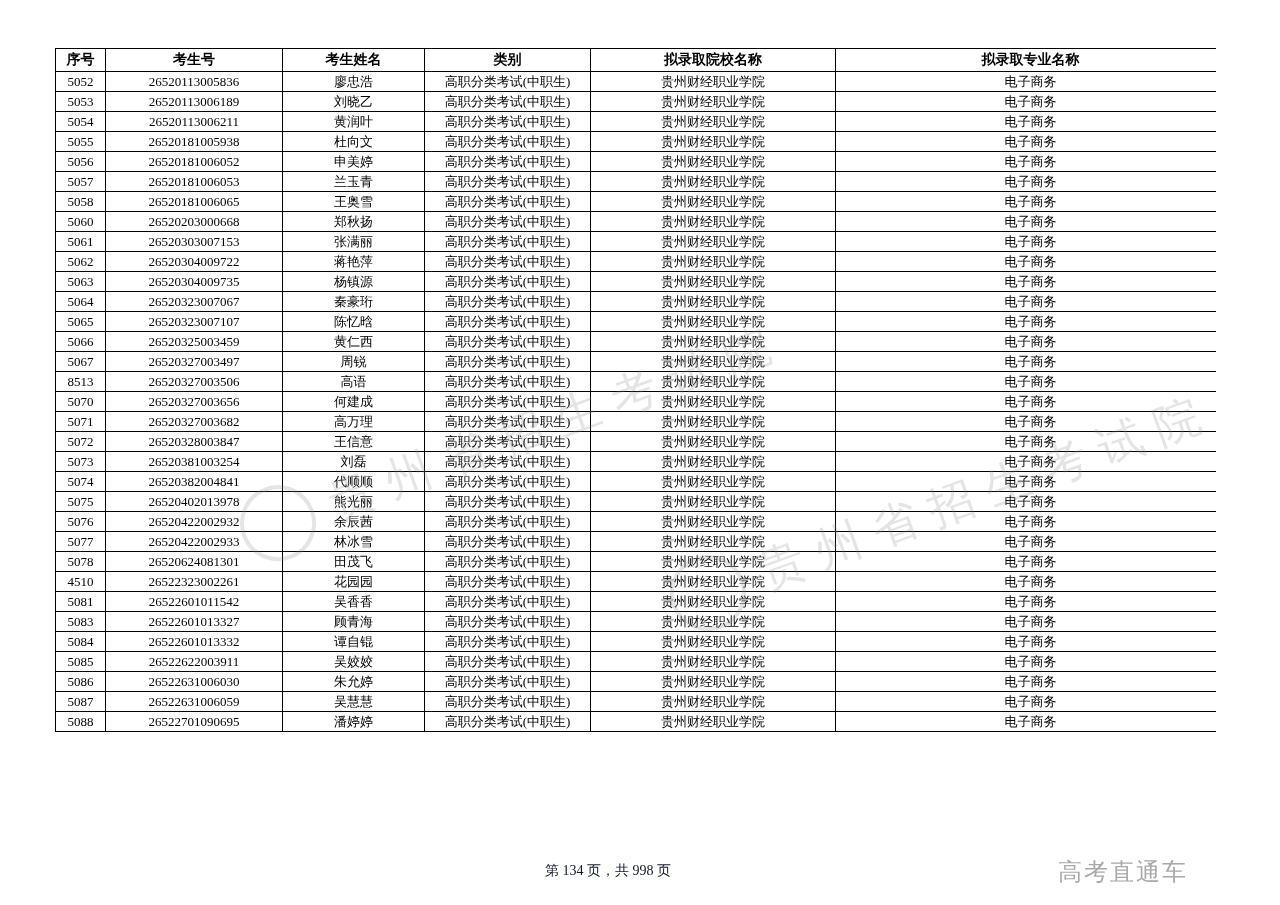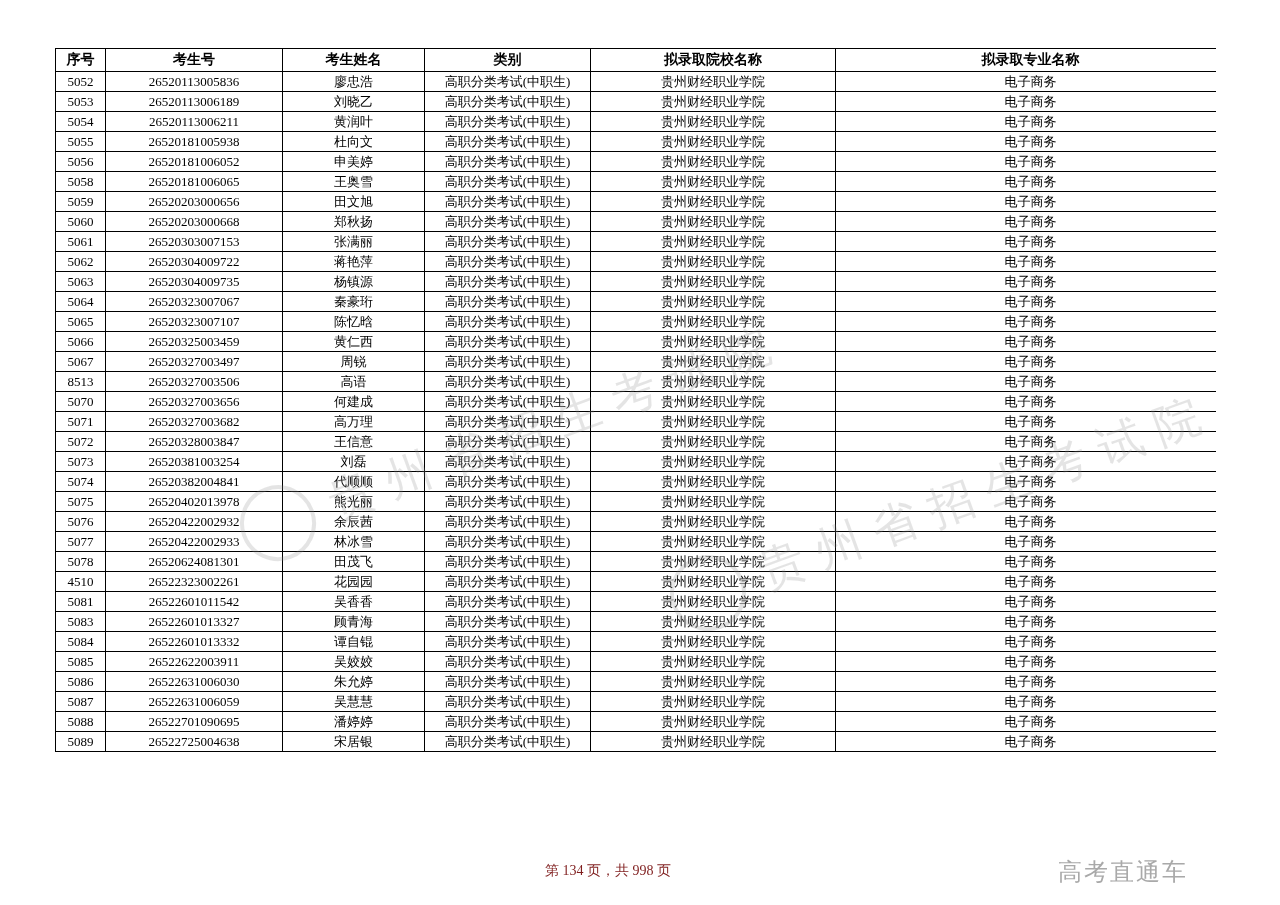--- a/index.html
+++ b/index.html
@@ -48,21 +48,21 @@
   col.c3 { width: 166px; }
   col.c4 { width: 245px; }
   col.c5 { width: 390px; }
   .footer-pageinfo {
     position: absolute;
     left: 0;
     right: 0;
     top: 862px;
     text-align: center;
     font-size: 14px;
-    color: #7f1d1d;
+    color: #0f172a;
   }
   .footer-brand {
     position: absolute;
     right: 28px;
     top: 856px;
     font-size: 24px;
     font-weight: normal;
     color: #a9a9a9;
     letter-spacing: 2px;
   }
@@ -153,36 +153,36 @@
         </tr>
         <tr>
           <td>5056</td>
           <td>26520181006052</td>
           <td>申美婷</td>
           <td>高职分类考试(中职生)</td>
           <td>贵州财经职业学院</td>
           <td>电子商务</td>
         </tr>
         <tr>
+          <td>5057</td>
+          <td>26520181006053</td>
+          <td>兰玉青</td>
+          <td>高职分类考试(中职生)</td>
+          <td>贵州财经职业学院</td>
+          <td>电子商务</td>
+        </tr>
+        <tr>
           <td>5058</td>
           <td>26520181006065</td>
           <td>王奥雪</td>
           <td>高职分类考试(中职生)</td>
           <td>贵州财经职业学院</td>
           <td>电子商务</td>
         </tr>
         <tr>
-          <td>5059</td>
-          <td>26520203000656</td>
-          <td>田文旭</td>
-          <td>高职分类考试(中职生)</td>
-          <td>贵州财经职业学院</td>
-          <td>电子商务</td>
-        </tr>
-        <tr>
           <td>5060</td>
           <td>26520203000668</td>
           <td>郑秋扬</td>
           <td>高职分类考试(中职生)</td>
           <td>贵州财经职业学院</td>
           <td>电子商务</td>
         </tr>
         <tr>
           <td>5061</td>
           <td>26520303007153</td>
@@ -372,28 +372,20 @@
           <td>26522631006059</td>
           <td>吴慧慧</td>
           <td>高职分类考试(中职生)</td>
           <td>贵州财经职业学院</td>
           <td>电子商务</td>
         </tr>
         <tr>
           <td>5088</td>
           <td>26522701090695</td>
           <td>潘婷婷</td>
-          <td>高职分类考试(中职生)</td>
-          <td>贵州财经职业学院</td>
-          <td>电子商务</td>
-        </tr>
-        <tr>
-          <td>5089</td>
-          <td>26522725004638</td>
-          <td>宋居银</td>
           <td>高职分类考试(中职生)</td>
           <td>贵州财经职业学院</td>
           <td>电子商务</td>
         </tr>
       </tbody>
   </table>
 
   <div class="wm wm1">
     <span class="wm-circle"></span>
     <span class="wm-text">贵州省招生考试院</span>

